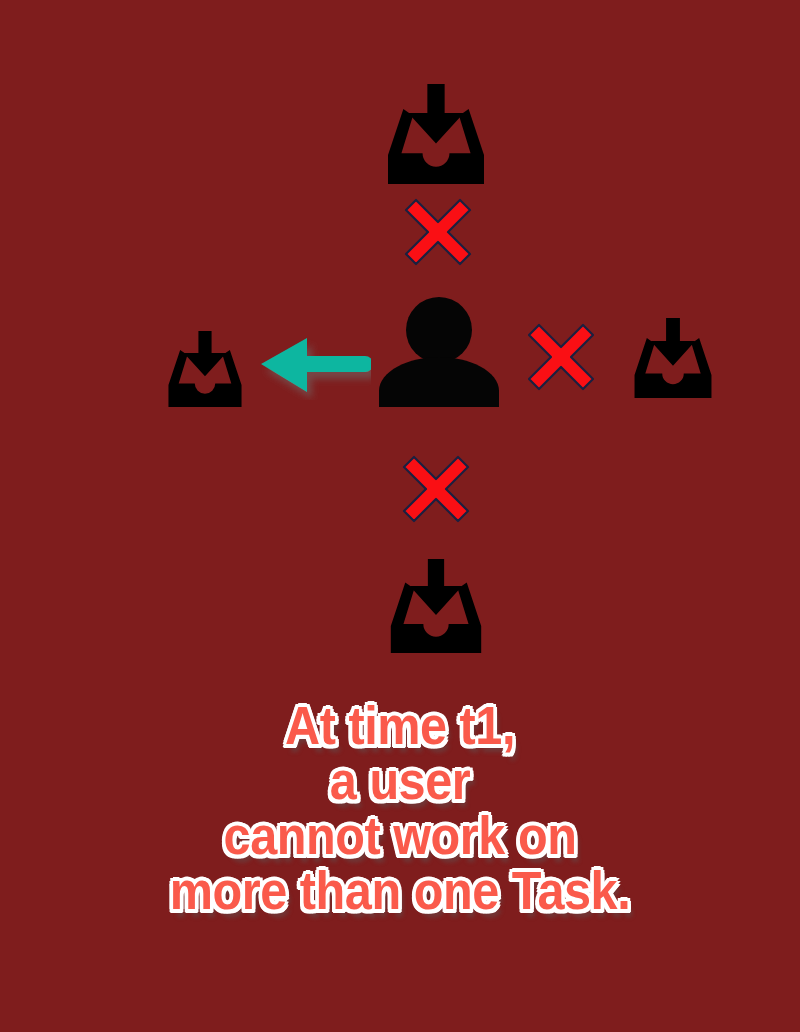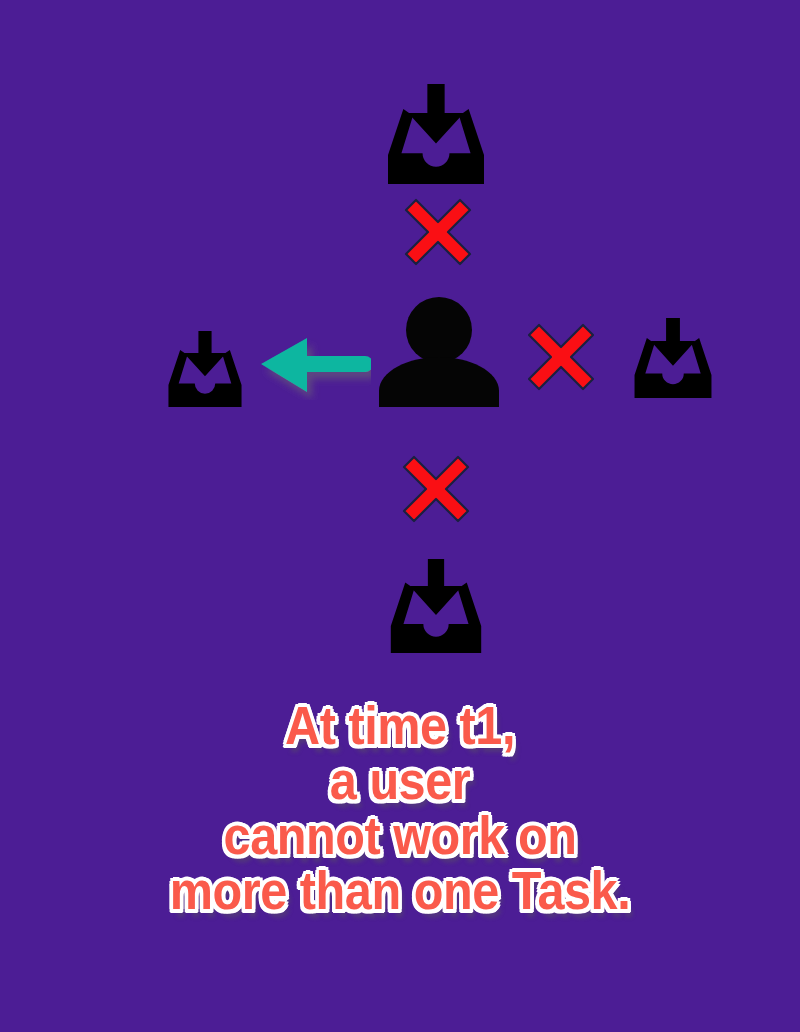--- a/index.html
+++ b/index.html
@@ -14,21 +14,21 @@
     overflow: hidden;
     font-family: "Liberation Sans", sans-serif;
     background: #ffffff;
   }
 
   #stage {
     position: absolute;
     left: 0; top: 0;
     width: 800px;
     height: 1032px;
-    background: #4c1d95;
+    background: #7f1d1d;
   }
 
   
   .node {
     position: absolute;
     display: block;
   }
 
   
   .inbox-icon svg { display: block; width: 100%; height: 100%; }

